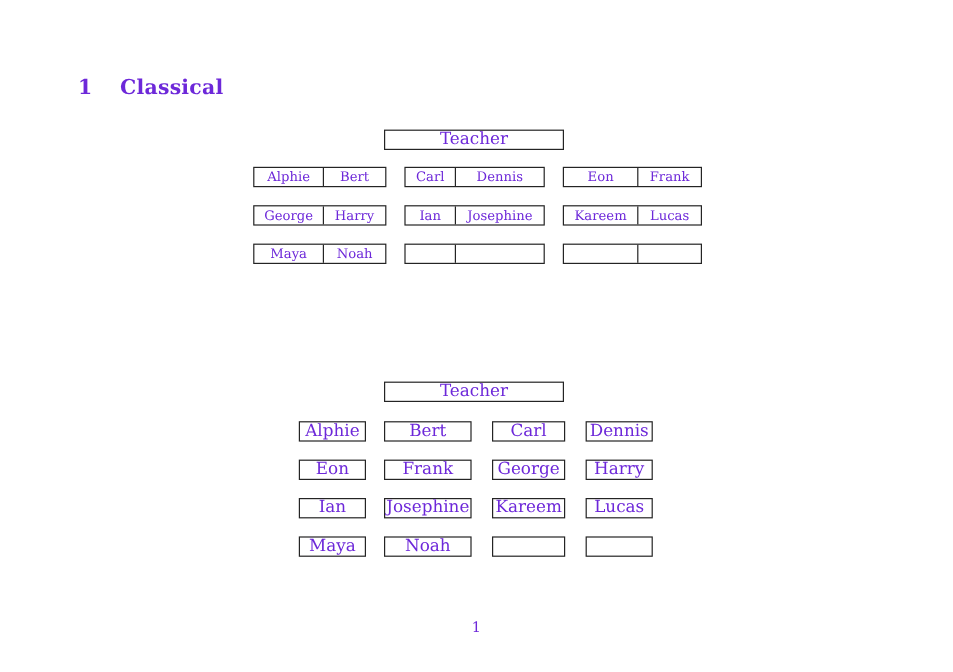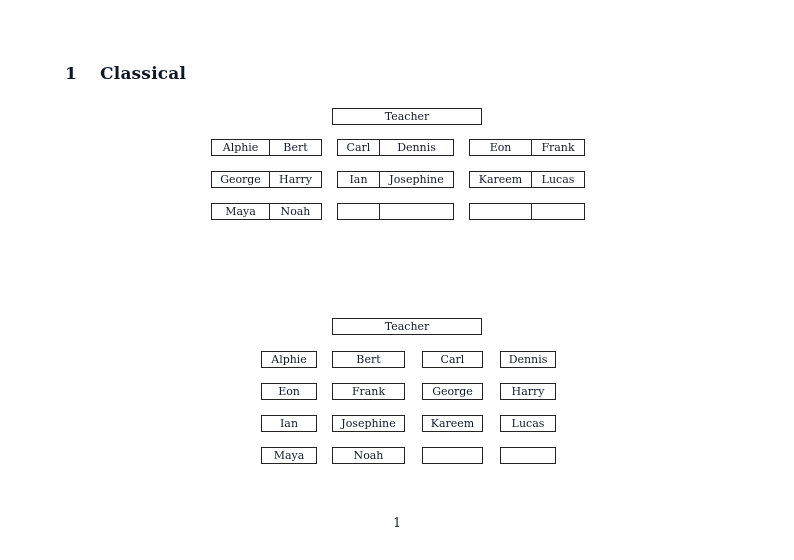--- a/index.html
+++ b/index.html
@@ -1,37 +1,37 @@
 <!DOCTYPE html>
 <html><head>
 <meta charset="utf-8">
 <style>
   html,body{margin:0;padding:0;background:#ffffff;}
   .page{
     position:relative;width:794px;height:560px;background:#ffffff;
-    font-family:"DejaVu Serif","Liberation Serif",serif;color:#0f172a;
+    font-family:"DejaVu Serif","Liberation Serif",serif;color:#6d28d9;
     overflow:hidden;
   }
   .sec{
     position:absolute;left:65px;margin:0;
     font-size:17px;font-weight:bold;line-height:20px;letter-spacing:0.2px;
   }
   .secnum{display:inline-block;width:35px;}
   .pair{
     position:absolute;display:flex;border:1px solid #242424;background:#ffffff;
   }
   .cell{
     display:block;height:15px;line-height:15px;font-size:11px;text-align:center;
     white-space:nowrap;overflow:hidden;
   }
   .pair .cell:first-child{border-right:1px solid #242424;}
   .single{
     position:absolute;border:1px solid #242424;background:#ffffff;
-    height:15px;line-height:15px;font-size:11px;text-align:center;
-    white-space:nowrap;overflow:hidden;margin-left:12px;
+    height:15px;line-height:15px;font-size:14px;text-align:center;
+    white-space:nowrap;overflow:hidden;
   }
   .pageno{
     position:absolute;left:0;right:0;top:516px;text-align:center;
     font-size:12px;line-height:14px;
   }
 </style>
 </head>
 <body>
 
 <div class="page">

